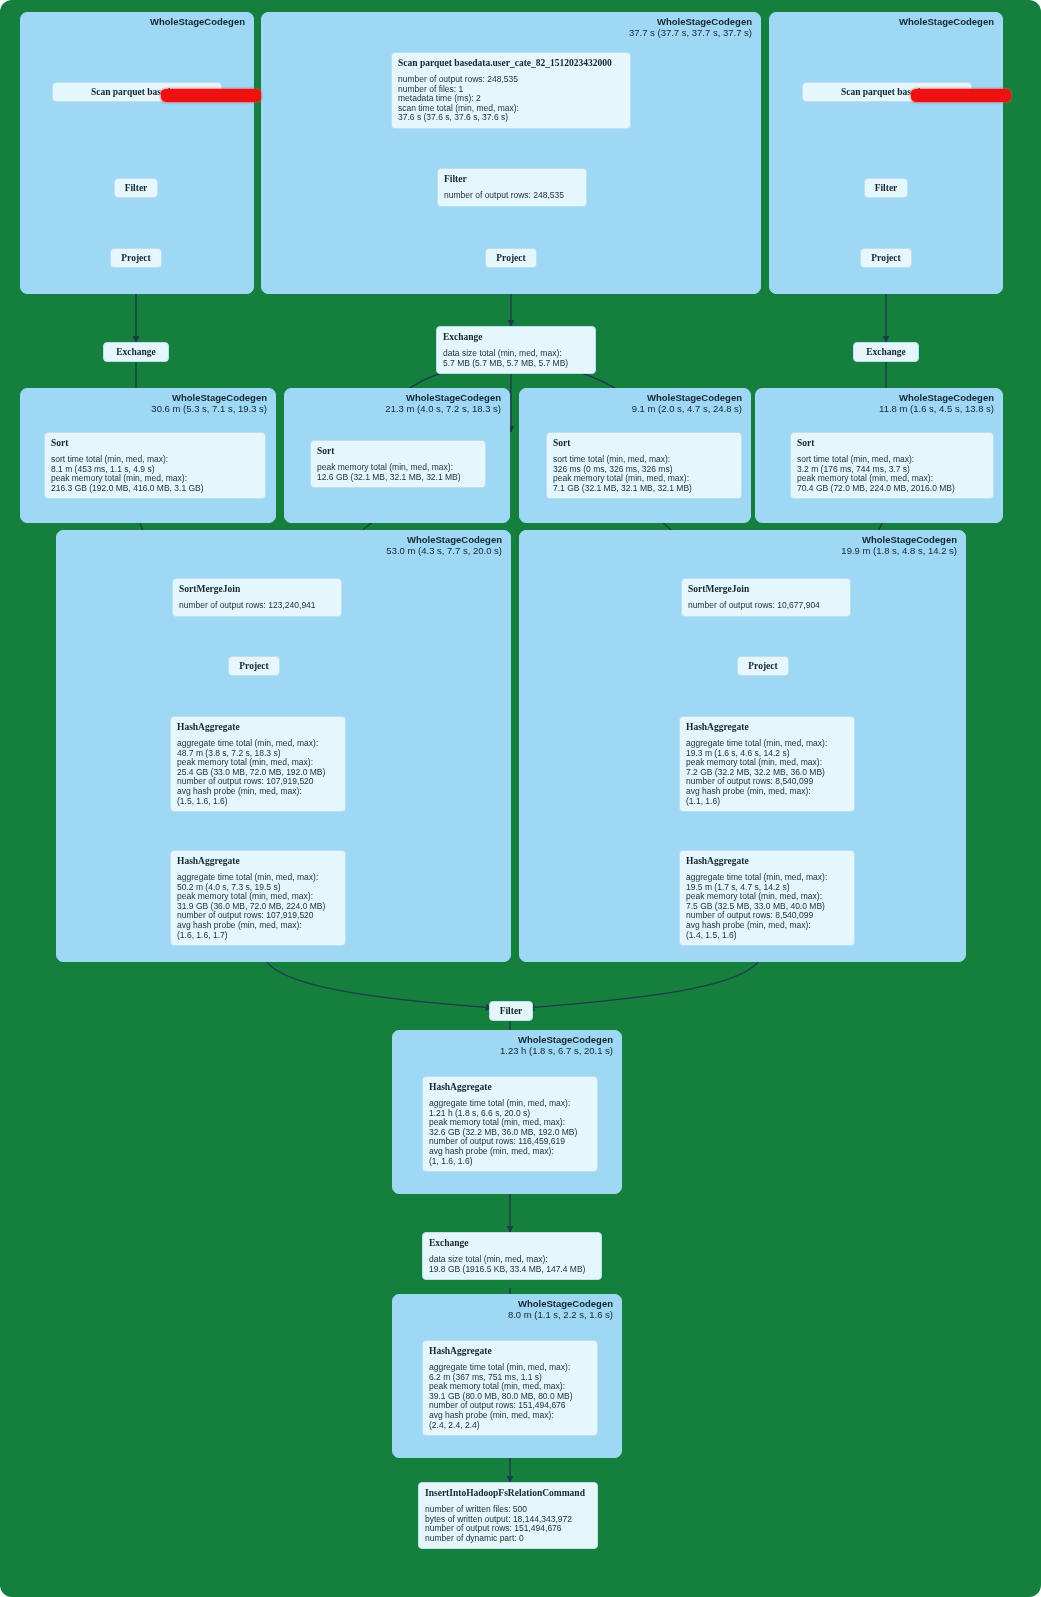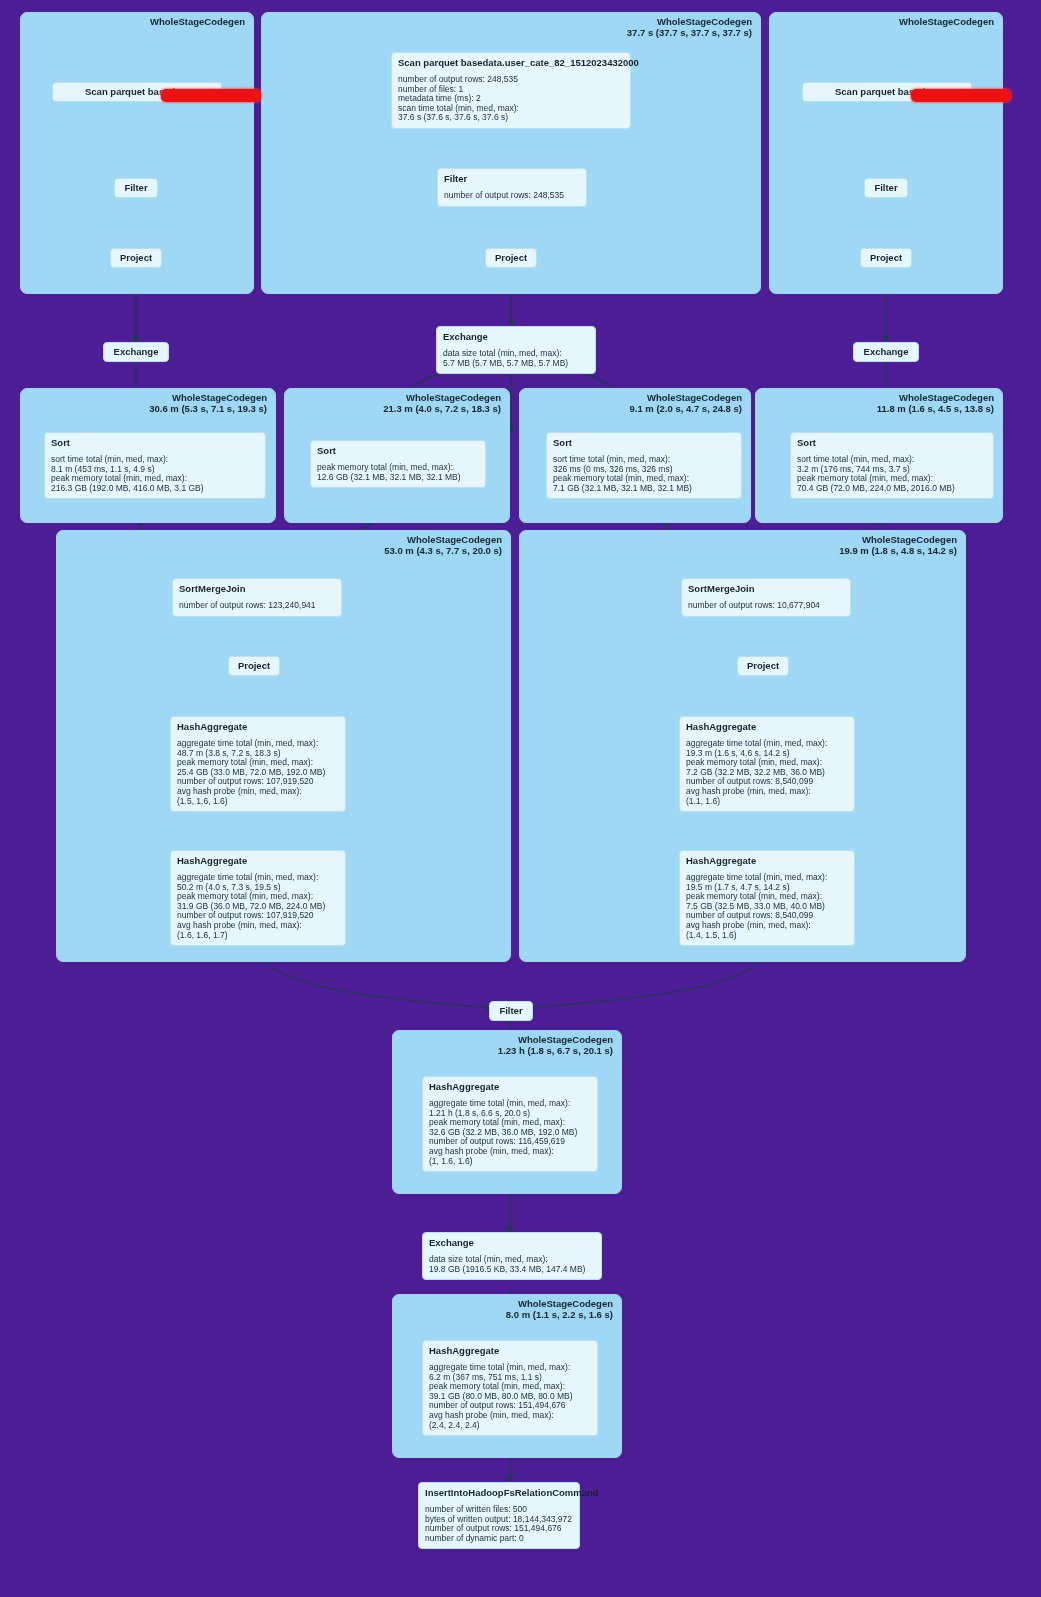--- a/index.html
+++ b/index.html
@@ -1,17 +1,17 @@
 <!DOCTYPE html>
 <html><head>
 <meta charset="utf-8">
 <style>
   html,body{margin:0;padding:0;background:#ffffff;}
   body{font-family:"Liberation Sans",sans-serif;}
-  #canvas{position:relative;width:1041px;height:1597px;background:#4c1d95;overflow:hidden;}
+  #canvas{position:relative;width:1041px;height:1597px;background:#15803d;overflow:hidden;border-radius:12px;}
   svg#edges{position:absolute;left:0;top:0;width:1041px;height:1597px;pointer-events:none;}
 
   
   .cluster{
     position:absolute;
     background:#9ed8f5;
     border:1px solid #9ed8f5;
     border-radius:7px;
     box-sizing:border-box;
   }
@@ -21,41 +21,42 @@
     top:3px;
     text-align:right;
     font-size:9.5px;
     font-weight:bold;
     color:#16242e;
     line-height:11px;
     white-space:nowrap;
   }
   .cluster-sub{
     display:block;
-    font-weight:bold;
+    font-weight:normal;
     font-size:9.5px;
     color:#16242e;
   }
 
   
   .node{
     position:absolute;
     background:#e6f6fd;
     border:1px solid #b9e0f2;
     border-radius:4px;
     box-sizing:border-box;
     padding:4px 6px 5px 6px;
   }
   .node.plain{padding:3px 7px 3px 7px;}
   .node .title{
     font-size:9.5px;
     font-weight:bold;
     color:#16242e;
     line-height:12px;
     white-space:nowrap;
+    font-family:Liberation Serif, serif;
   }
   .node .metrics{
     margin-top:6px;
     font-size:8.5px;
     color:#1d2d38;
     line-height:9.6px;
     white-space:pre-line;
   }
   .node.plain .title{text-align:center;}
   .redaction{
@@ -374,21 +375,21 @@
     <div class="title">HashAggregate</div>
     <div class="metrics">aggregate time total (min, med, max):
 6.2 m (367 ms, 751 ms, 1.1 s)
 peak memory total (min, med, max):
 39.1 GB (80.0 MB, 80.0 MB, 80.0 MB)
 number of output rows: 151,494,676
 avg hash probe (min, med, max):
 (2.4, 2.4, 2.4)</div>
   </div>
 
-  <div class="node" style="left:418px;top:1482px;width:162px;">
+  <div class="node" style="left:418px;top:1482px;width:180px;">
     <div class="title">InsertIntoHadoopFsRelationCommand</div>
     <div class="metrics">number of written files: 500
 bytes of written output: 18,144,343,972
 number of output rows: 151,494,676
 number of dynamic part: 0</div>
   </div>
 
 </div>
 
 </body></html>

